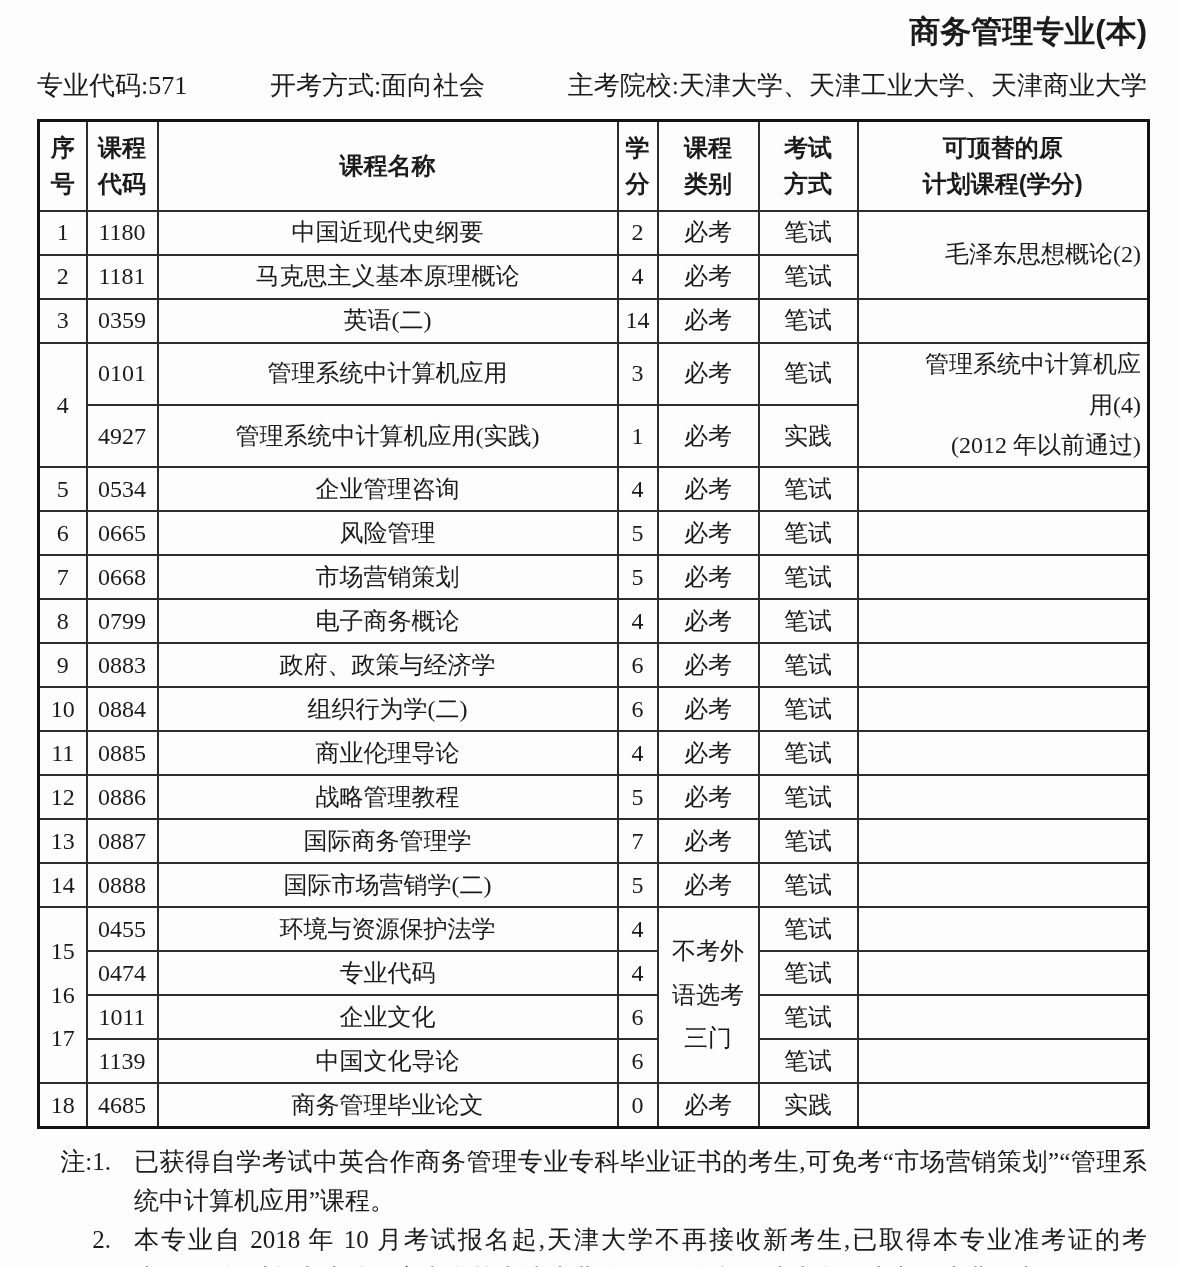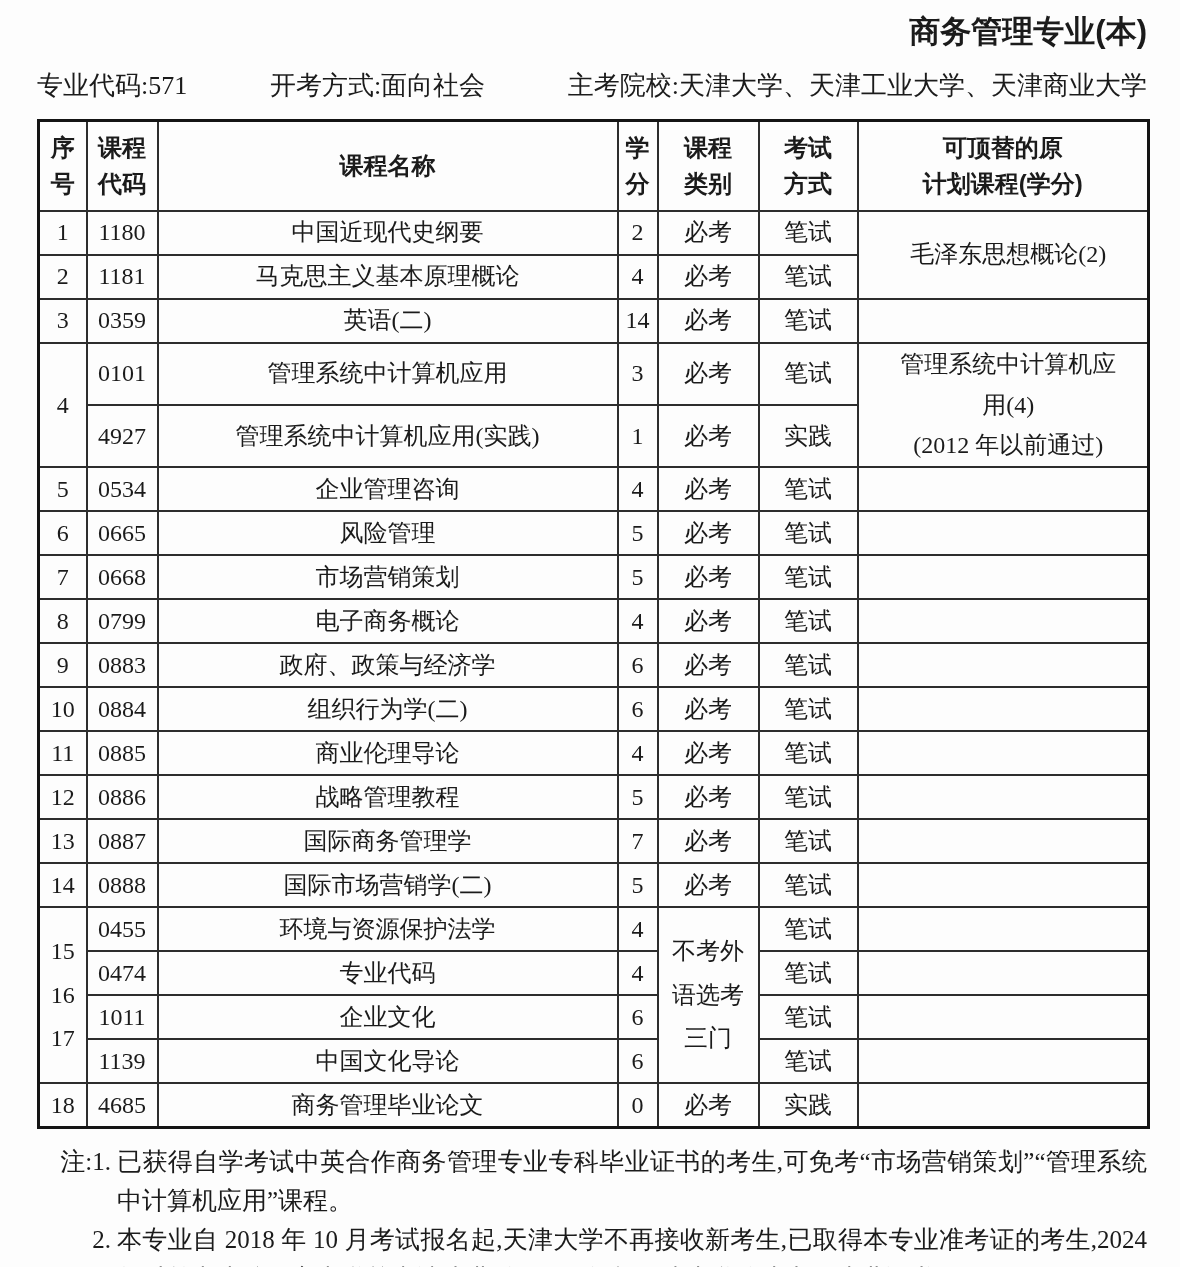--- a/index.html
+++ b/index.html
@@ -49,41 +49,41 @@
     font-family: "Liberation Sans", sans-serif;
     font-weight: 600;
     font-size: 24px;
     line-height: 1.5;
   }
   tr.rh { height: 90px; }
   tr.rn { height: 44px; }
   tr.rt { height: 59px; }
   .pre { white-space: pre-line; }
   td.rep {
-    text-align: center;
+    text-align: right;
     padding-left: 17px;
     padding-right: 6px;
     line-height: 1.7;
   }
   td.seq-group { line-height: 1.8; }
   td.cat-group { line-height: 1.8; margin-left: 41px; }
 
   .notes {
     margin-top: 13px;
     font-size: 25px;
     line-height: 1.56;
   }
   .note-item { display: flex; }
   .note-marker {
     flex: none;
     width: 74px;
     text-align: right;
     white-space: nowrap;
   }
-  .note-text { flex: 1; margin-left: 6px; text-align: justify; }
+  .note-text { flex: 1; margin-left: 23px; text-align: justify; }
 </style>
 </head>
 <body>
 
 <div class="page">
 
   <div class="doc-title">商务管理专业(本)</div>
 
   <div class="meta-line">
     <span>专业代码:571</span>

